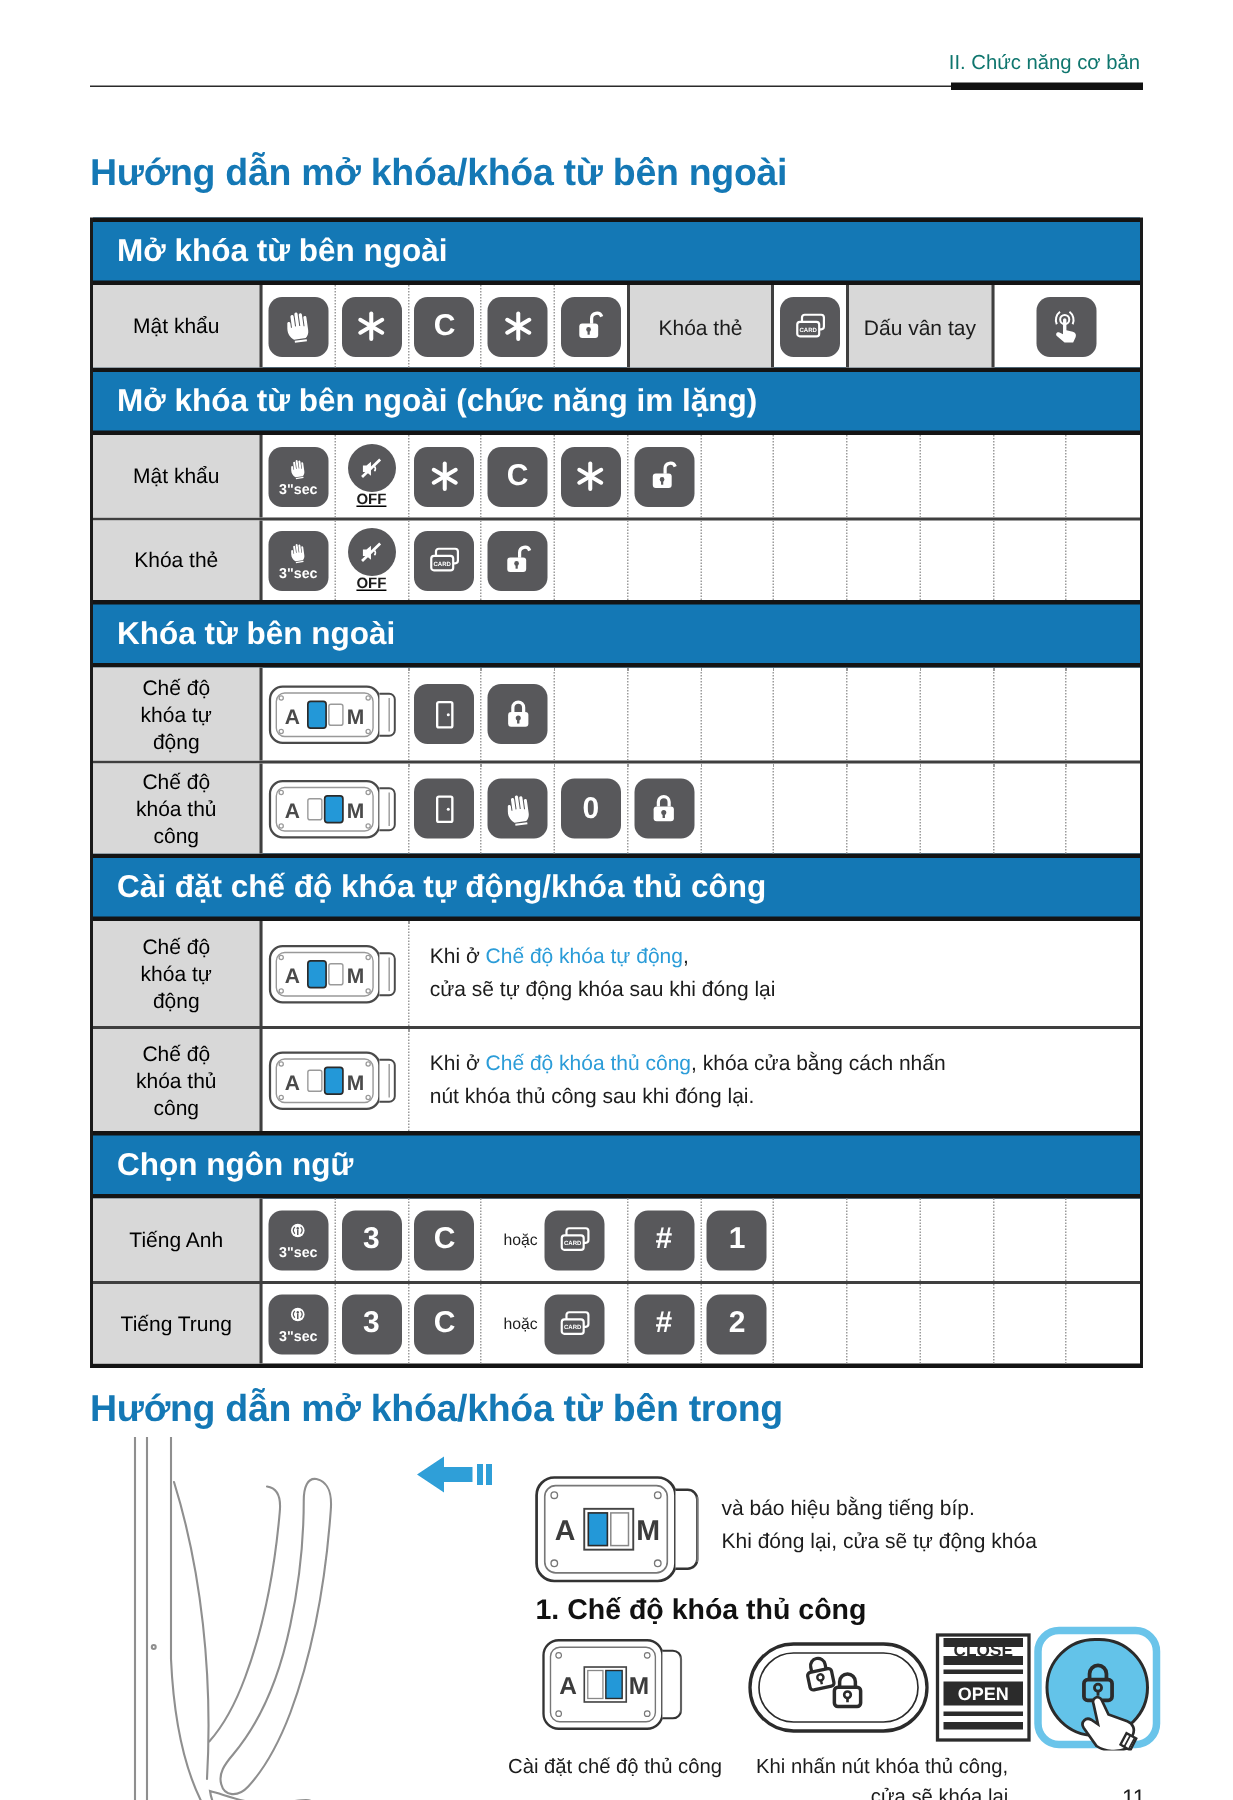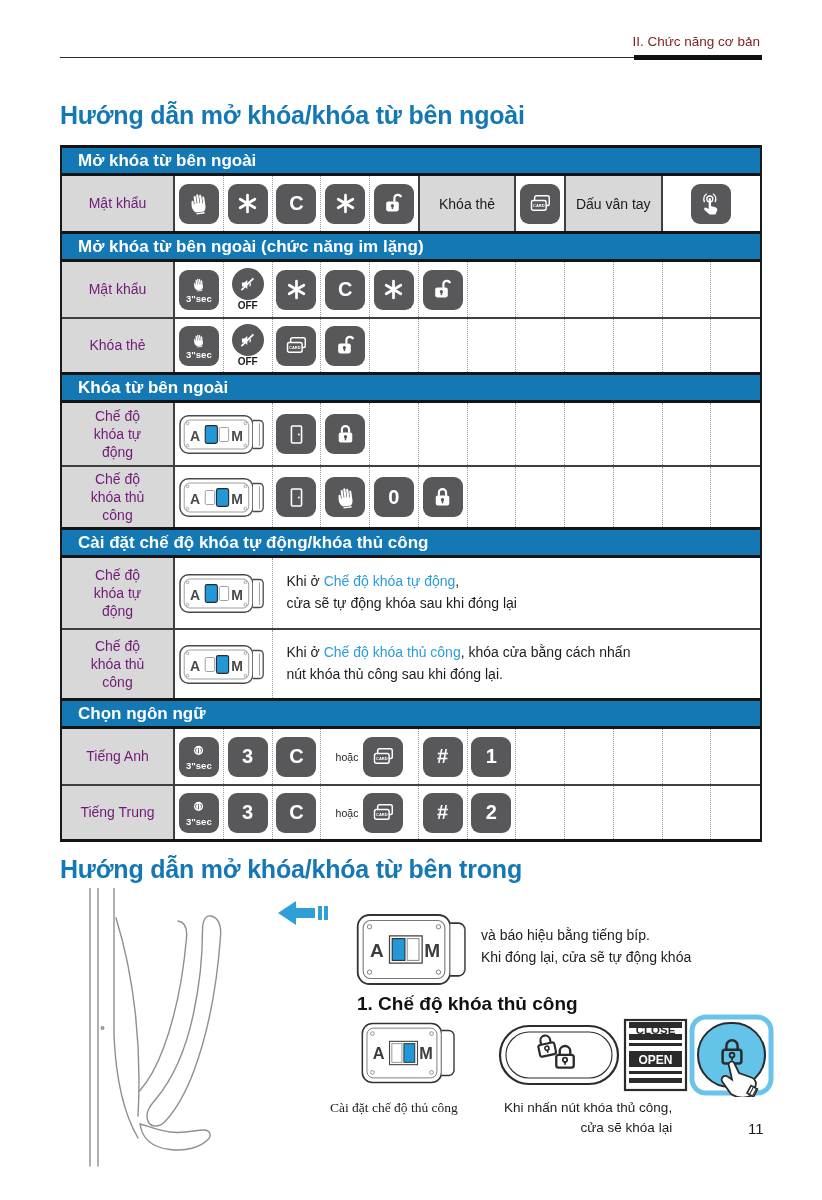--- a/index.html
+++ b/index.html
@@ -1,47 +1,47 @@
 <!DOCTYPE html>
 <html><head>
 <meta charset="utf-8">
 <style>
   * { margin:0; padding:0; box-sizing:border-box; }
   body { background:#e8e8e8; font-family:"Liberation Sans", sans-serif; }
   .page { width:822px; height:1200px; background:#fff; margin:0 auto; position:relative; overflow:hidden; }
   .content { padding:0 60px; }
 
   
-  .runhead { margin-top:34px; text-align:right; font-size:13.5px; color:#7f1d1d; padding-right:2px; }
+  .runhead { margin-top:34px; text-align:right; font-size:13.5px; color:#0f766e; padding-right:2px; }
   .ruleline { margin-top:8px; position:relative; height:5px; border-top:1.5px solid #2a2a2a; }
   .ruleline .thick { position:absolute; right:0; top:-3px; width:128px; height:4.5px; background:#111; }
 
   h1.sect-title { margin-top:39px; font-size:25px; font-weight:bold; color:#1478b5; letter-spacing:-0.2px; }
 
   
   .tbl { margin-top:15px; border-left:2px solid #1a1a1a; border-right:2px solid #1a1a1a; border-bottom:3px solid #141414; }
-  .sec-h { display:flex; align-items:center; height:31px; background:#1478b5; border-top:3px solid #141414; border-bottom:3px solid #141414; color:#fff; font-size:17px; font-weight:bold; padding-left:16px; }
+  .sec-h { display:flex; align-items:center; height:45px; background:#1478b5; border-top:3px solid #141414; border-bottom:3px solid #141414; color:#fff; font-size:21px; font-weight:bold; padding-left:16px; }
   .grid { display:grid; grid-template-columns:113px repeat(12, minmax(0,1fr)); }
   .grid + .grid { border-top:2px solid #3f3f3f; }
   .h56 { height:55px; } .h63 { height:62px; } .h71 { height:70px; }
-  .lbl { background:#d8d8d8; border-right:2px solid #3f3f3f; display:flex; align-items:center; justify-content:center; text-align:center; font-size:14px; color:#701a75; padding:2px 18px; line-height:1.3; }
+  .lbl { background:#d8d8d8; border-right:2px solid #3f3f3f; display:flex; align-items:center; justify-content:center; text-align:center; font-size:14px; color:#000000; padding:2px 18px; line-height:1.3; }
   .c { display:flex; align-items:center; justify-content:center; border-right:1px dotted #9b9b9b; }
   .c.last { border-right:none; }
   .c.gray { background:#d8d8d8; border-left:2px solid #3f3f3f; border-right:2px solid #3f3f3f; margin-left:-1px; font-size:14px; color:#1c1c1c; text-align:center; }
   .sp2 { grid-column:span 2; }
   .txt { grid-column:span 9; display:flex; flex-direction:column; justify-content:center; padding-left:14px; font-size:14px; color:#1c1c1c; line-height:1.55; border-right:none; }
   .blue { color:#2b9cd8; }
 
   .key { width:40px; height:40px; border-radius:9px; background:#58585b; color:#fff; display:flex; align-items:center; justify-content:center; font-weight:bold; flex:none; }
   .key .glyph { font-size:20px; }
   .key svg { width:27px; height:27px; }
   .key.tall { flex-direction:column; padding:3px 0 2px; }
   .key.tall svg { width:17px; height:17px; }
   .key.tall .sub { font-size:9.5px; font-weight:bold; margin-top:0px; }
-  .mute { display:flex; flex-direction:column; align-items:center; }
+  .mute { display:flex; flex-direction:column; align-items:center;text-decoration:underline; }
   .mute .cir { width:32px; height:32px; border-radius:50%; background:#58585b; display:flex; align-items:center; justify-content:center; }
   .mute .cir svg { width:23px; height:23px; }
   .mute .lab { font-size:10px; font-weight:bold; color:#1c1c1c; line-height:1.1; }
   .orwrap { gap:4px; }
   .ortxt { font-size:10.5px; color:#1c1c1c; margin-right:1px; }
 
   .amsm { width:90px; height:43px; }
   .amletter { font:bold 15px "Liberation Sans",sans-serif; fill:#4a4a4a; }
   .amblue { fill:#2398d8; stroke:#2b2b2b; stroke-width:1.2; }
   .amghost { fill:#fff; stroke:#9a9a9a; stroke-width:1; }
@@ -550,21 +550,21 @@
 
       <div class="step-h" style="left:297px;top:109px;">1. Chế độ khóa thủ công</div>
       <svg style="position:absolute;left:300px;top:136px;" width="101" height="66" viewBox="0 0 130 84">
         <use href="#i-ambig"></use>
         <text x="24" y="50" class="amletter-big" text-anchor="middle">A</text>
         <rect x="38" y="27" width="36" height="30" fill="none" stroke="#444" stroke-width="1.4"></rect>
         <rect x="41" y="30" width="13" height="24" fill="#fff" stroke="#888" stroke-width="1.1"></rect>
         <rect x="56.5" y="30" width="14" height="24" class="amblue"></rect>
         <text x="85" y="50" class="amletter-big" text-anchor="middle">M</text>
       </svg>
-      <div class="caption" style="left:270px;top:214px;width:160px;text-align:left;font-family:Liberation Serif, serif;">Cài đặt chế độ thủ công</div>
+      <div class="caption" style="left:270px;top:214px;width:160px;text-align:center;">Cài đặt chế độ thủ công</div>
 
       <svg style="position:absolute;left:437px;top:130px;" width="277" height="83" viewBox="0 0 277 83">
         <rect x="3" y="12" width="118" height="58" rx="29" fill="#fff" stroke="#2b2b2b" stroke-width="2.2"></rect>
         <rect x="9" y="18" width="106" height="46" rx="23" fill="none" stroke="#2b2b2b" stroke-width="1.1"></rect>
         <g>
           <g transform="translate(36 18) rotate(-12 12 12)">
               <svg x="0" y="0" width="26" height="26" viewBox="0 0 24 24">
                 <rect x="4.5" y="11" width="15" height="11" rx="2" fill="#fff" stroke="none"></rect>
               </svg>
               <use href="#i-plock" width="26" height="26"></use>

